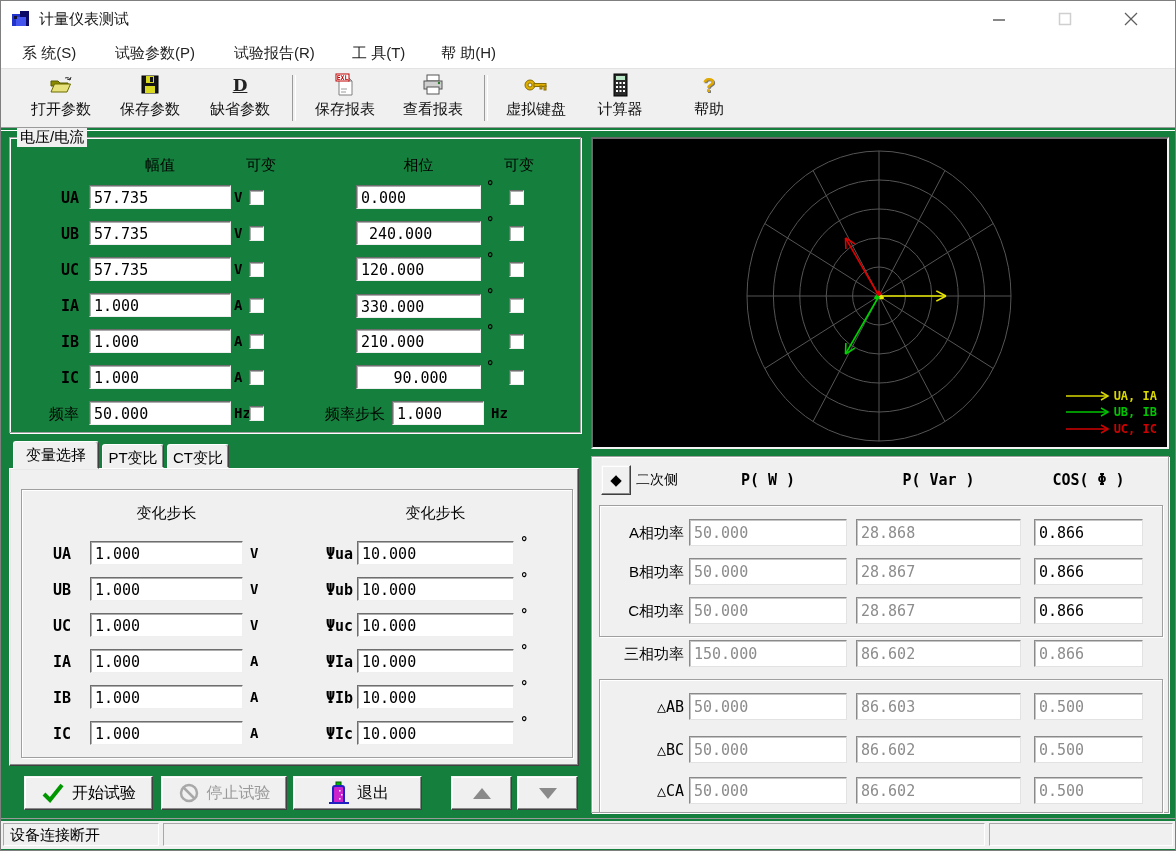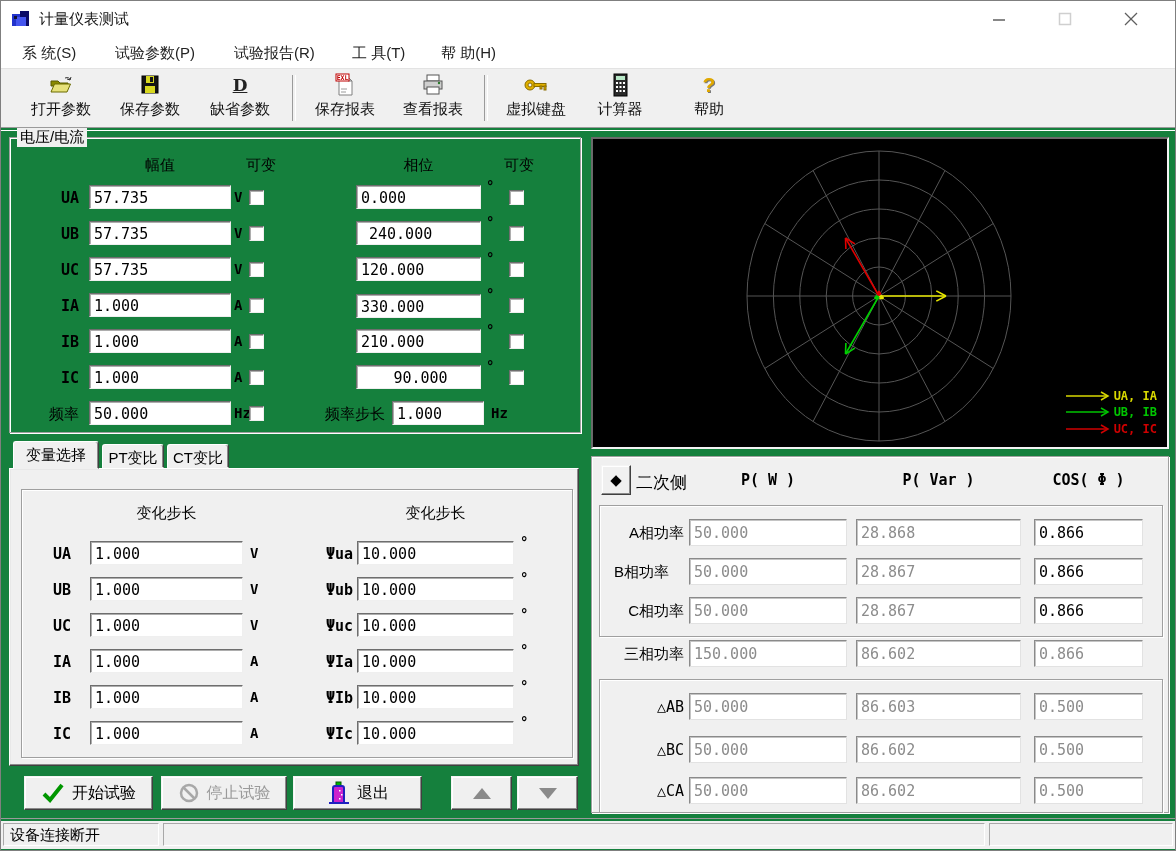--- a/index.html
+++ b/index.html
@@ -391,32 +391,32 @@
         <polyline points="37,2 44,6 37,10" fill="none" stroke-width="1.5" stroke="#d00000"></polyline>
       </svg>
       <span class="legend-text" style="color: rgb(208, 0, 0);">UC, IC</span>
     </div>
   </div>
 
   <div class="power-panel">
     <div class="btn" style="left:9px;top:8px;width:30px;height:30px">
       <span style="font-size:15px">◆</span>
     </div>
-    <div class="abs" style="left:44px;top:14px;font-size:17px">二次侧</div>
+    <div class="abs" style="left:44px;top:14px;font-size:14px">二次侧</div>
     <div class="ppanel-hdr" style="left:97px;top:14px;width:158px">P( W )</div>
     <div class="ppanel-hdr" style="left:264px;top:14px;width:165px">P( Var )</div>
     <div class="ppanel-hdr" style="left:442px;top:14px;width:109px">COS( Φ )</div>
 
     <div class="groupbox" style="left:7px;top:48px;width:562px;height:130px"></div>
     <div class="abs" style="left:22px;top:67px;width:70px;text-align:right;font-size:15px">A相功率</div>
     <div class="rofield" style="left:97px;top:62px;width:158px">50.000</div>
     <div class="rofield" style="left:264px;top:62px;width:165px">28.868</div>
     <div class="rofield black" style="left:442px;top:62px;width:109px">0.866</div>
 
-    <div class="abs" style="left:22px;top:106px;width:70px;font-size:15px">B相功率</div>
+    <div class="abs" style="left:22px;top:106px;width:70px;text-align:right;font-size:15px">B相功率</div>
     <div class="rofield" style="left:97px;top:101px;width:158px">50.000</div>
     <div class="rofield" style="left:264px;top:101px;width:165px">28.867</div>
     <div class="rofield black" style="left:442px;top:101px;width:109px">0.866</div>
 
     <div class="abs" style="left:22px;top:145px;width:70px;text-align:right;font-size:15px">C相功率</div>
     <div class="rofield" style="left:97px;top:140px;width:158px">50.000</div>
     <div class="rofield" style="left:264px;top:140px;width:165px">28.867</div>
     <div class="rofield black" style="left:442px;top:140px;width:109px">0.866</div>
 
     <div class="abs" style="left:16px;top:188px;width:76px;text-align:right;font-size:15px">三相功率</div>

